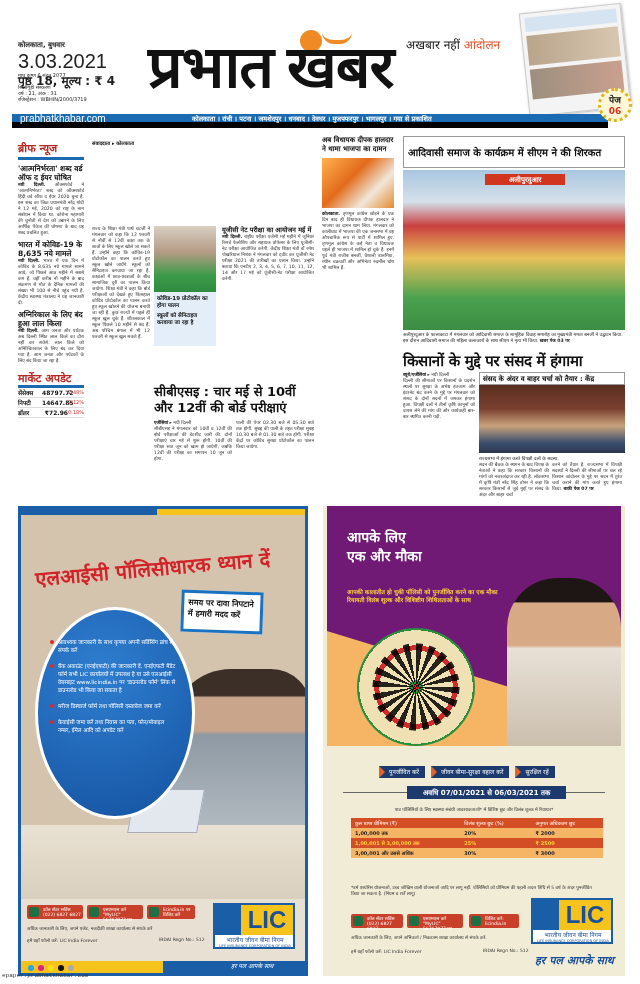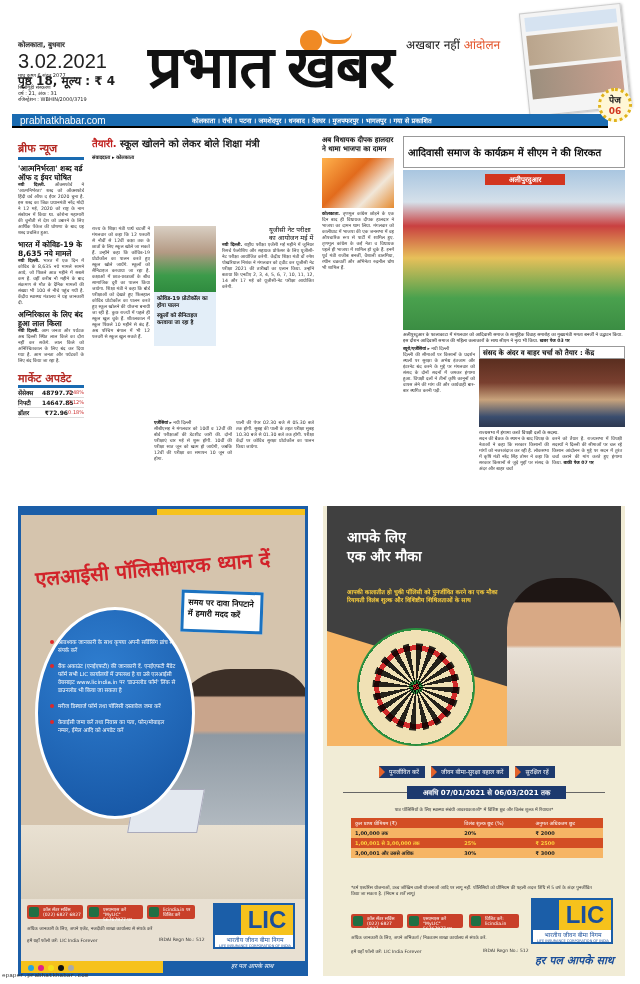--- a/index.html
+++ b/index.html
@@ -16,21 +16,21 @@
   .logo-sun { position: absolute; left: 300px; top: 30px; width: 22px; height: 22px; background: #f08a24; border-radius: 50%; }
   .logo-bird { position: absolute; left: 322px; top: 32px; width: 30px; height: 12px; border-bottom: 4px solid #f08a24; border-radius: 0 0 20px 20px; }
   .tagline { position: absolute; left: 406px; top: 36px; font-size: 12px; font-weight: normal; color: #222; }
   .tagline .hl { color: #e4572e; }
   .thumb { position: absolute; left: 524px; top: 8px; width: 102px; height: 104px; background: #f4f4f4; border: 1px solid #ccc; transform: rotate(-6deg); box-shadow: 1px 1px 3px rgba(0,0,0,.3); }
   .thumb .t1 { height: 14px; background: #d6e3f1; margin: 4px; }
   .thumb .t2 { height: 30px; margin: 4px; background: linear-gradient(90deg,#b9a48c,#d8c7b0); }
   .thumb .t3 { height: 30px; margin: 4px; background: linear-gradient(90deg,#9c8f7e,#caa08f); }
   .page-badge { position: absolute; left: 598px; top: 88px; width: 34px; height: 34px; background: #fff7d6; border: 3px dotted #e0b21b; border-radius: 50%; text-align: center; font-size: 9px; font-weight: bold; line-height: 11px; padding-top: 4px; z-index: 3; }
   .page-badge .num { color: #d2351f; }
-  .navbar { position: absolute; left: 12px; top: 114px; width: 596px; height: 14px; background: #1a6bb1; border-bottom: 2px solid #000000; display: flex; align-items: center; }
+  .navbar { position: absolute; left: 12px; top: 114px; width: 596px; height: 14px; background: #1a6bb1; border-bottom: 6px solid #000000; display: flex; align-items: center; }
   .navbar .site { color: #fff; font-family: "Liberation Sans", sans-serif; font-size: 10px; padding-left: 8px; width: 160px; }
   .navbar .cities { color: #fff; font-size: 6.5px; font-weight: bold; padding-left: 20px; }
 
   
   .col-left { position: absolute; left: 18px; top: 140px; width: 66px; height: 360px; }
   .col-main { position: absolute; left: 92px; top: 136px; width: 222px; height: 366px; }
   .col-mid { position: absolute; left: 322px; top: 136px; width: 72px; height: 366px; }
   .col-right { position: absolute; left: 403px; top: 136px; width: 222px; height: 366px; }
 
   .brief-title { font-size: 11px; font-weight: bold; color: #b42a24; border-bottom: 3px solid #1a6bb1; padding-bottom: 2px; }
@@ -47,21 +47,21 @@
   .kicker .red { color: #c0201e; }
   .main-head { font-size: 25px; font-weight: bold; line-height: 32px; margin-top: 4px; letter-spacing: -0.5px; }
   .byline { font-size: 5px; margin: 4px 0 2px; font-weight: bold; }
   .main-cols { display: flex; gap: 4px; }
   .main-cols .body-text { width: 64px; }
   .side-box { position: absolute; left: 62px; top: 90px; width: 160px; height: 120px; }
   .side-photo { position: absolute; left: 0; top: 0; width: 62px; height: 66px; background: linear-gradient(180deg,#d9cfc3 0%,#b49a84 40%,#3c9b4a 75%,#2f8b3f 100%); }
   .side-bullets { position: absolute; left: 0; top: 66px; width: 62px; height: 54px; background: #e3eef8; padding: 3px; font-size: 5.5px; font-weight: bold; line-height: 7px; }
   .side-bullets div { margin-bottom: 3px; }
   .side-story { position: absolute; left: 68px; top: 0; width: 92px; }
-  .side-story .h { font-size: 6.5px; font-weight: normal; line-height: 8px; margin-left: 47px; }
+  .side-story .h { font-size: 6.5px; font-weight: bold; line-height: 8px; }
   .cbse-head { position: absolute; left: 62px; top: 248px; width: 160px; font-size: 13px; font-weight: bold; line-height: 16px; }
   .cbse-body { position: absolute; left: 62px; top: 284px; width: 160px; display: flex; gap: 4px; }
   .cbse-body .body-text { width: 78px; }
 
   .mid-head { font-size: 7px; font-weight: bold; line-height: 9px; }
   .mid-photo { margin-top: 4px; width: 72px; height: 50px; background: linear-gradient(135deg,#ffb24d 0%,#e26b1c 40%,#f1e7d9 70%,#e58a2f 100%); }
 
   .adivasi-head { font-size: 10px; font-weight: bold; border: 1px solid #999; padding: 8px 4px; white-space: nowrap; }
   .adivasi-photo { position: relative; margin-top: 2px; width: 222px; height: 160px; background: linear-gradient(180deg,#a9c6e0 0%,#d5e0ea 20%,#c94040 35%,#e7c05a 55%,#4aa14e 80%,#3b8d43 100%); }
   .adivasi-photo .loc { position: absolute; left: 82px; top: 4px; background: #d2351f; color: #fff; font-size: 7px; padding: 1px 24px; font-weight: bold; }
@@ -92,21 +92,21 @@
   .foot-line { position: absolute; font-size: 4.5px; color: #333; }
   .lic-logo { position: absolute; width: 82px; height: 46px; background: #fff; border: 2px solid #1b5ea8; }
   .lic-logo .emb { position: absolute; left: 0; top: 0; width: 26px; height: 30px; background: #1b5ea8; }
   .lic-logo .txt { position: absolute; left: 26px; top: 0; width: 52px; height: 30px; background: #f6c21c; color: #1b4f9a; font-family: "Liberation Sans", sans-serif; font-weight: bold; font-size: 24px; text-align: center; line-height: 30px; }
   .lic-logo .sub { position: absolute; left: 2px; top: 31px; width: 76px; font-size: 6px; color: #1b4f9a; line-height: 7px; text-align: center; }
   .lic-logo .sub2 { font-size: 3.5px; }
   .ad-lic1 .bottombar { position: absolute; left: 0; bottom: 0; width: 100%; height: 12px; background: linear-gradient(90deg,#f6c21c 50%,#1b5ea8 50%); }
   .ad-lic1 .bottombar span { position: absolute; left: 210px; top: 1px; color: #fff; font-size: 6px; font-style: italic; }
 
   .ad-lic2 { position: absolute; left: 323px; top: 506px; width: 302px; height: 470px; background: #f1ecd6; overflow: hidden; }
-  .ad-lic2 .hero { position: absolute; left: 4px; top: 0; width: 294px; height: 240px; background: #404040; overflow: hidden; }
+  .ad-lic2 .hero { position: absolute; left: 4px; top: 0; width: 294px; height: 240px; background: #701a75; overflow: hidden; }
   .ad-lic2 .hero .wedge { position: absolute; left: 0; top: 110px; width: 220px; height: 150px; background: #f6b565; clip-path: polygon(0 10%,100% 55%,100% 100%,0 100%); }
   .ad-lic2 .head { position: absolute; left: 20px; top: 22px; color: #fff; font-size: 14px; font-weight: bold; line-height: 19px; }
   .ad-lic2 .subhead { position: absolute; left: 20px; top: 82px; color: #ffd23d; font-size: 6px; line-height: 8px; font-weight: bold; }
   .dartboard { position: absolute; left: 30px; top: 122px; width: 118px; height: 118px; border-radius: 50%; background: radial-gradient(circle,#d02a2a 0 4%,#2a8f3f 4% 8%,#f0e1b5 8% 44%,#d02a2a 44% 50%,#f0e1b5 50% 68%,#2a8f3f 68% 74%,#111 74% 100%); }
   .dartboard .rim { position: absolute; inset: 0; border-radius: 50%; background: repeating-conic-gradient(rgba(0,0,0,.85) 0 9deg,transparent 9deg 18deg); clip-path: circle(37% at 50% 50%); }
   .ad-lic2 .man { position: absolute; left: 180px; top: 72px; width: 114px; height: 168px; background: linear-gradient(180deg,#1e1614 0%,#1e1614 14%,#d8a985 15%,#d8a985 40%,#e8e0d6 42%,#cbbfae 100%); border-radius: 50px 50px 0 0; }
   .ribbons { position: absolute; left: 56px; top: 260px; display: flex; gap: 6px; }
   .ribbon { background: #1d3a6e; color: #fff; font-size: 6px; padding: 2px 6px 2px 10px; position: relative; }
   .ribbon::before { content: ""; position: absolute; left: 0; top: 0; border-left: 6px solid #e3622a; border-top: 6px solid transparent; border-bottom: 6px solid transparent; }
   .period { position: absolute; left: 84px; top: 280px; background: #1d3a6e; color: #fff; font-size: 7px; font-weight: bold; padding: 2px 16px; }
@@ -122,21 +122,21 @@
   .footer-url { position: absolute; left: 2px; top: 972px; font-family: "Liberation Mono", monospace; font-size: 6px; color: #333; }
   .reg-marks { position: absolute; left: 28px; top: 965px; display: flex; gap: 4px; }
   .reg-marks span { width: 6px; height: 6px; border-radius: 50%; display: inline-block; }
 </style>
 </head>
 <body>
 
 <div class="masthead">
   <div class="meta">
     <div class="city">कोलकाता, बुधवार</div>
-    <div class="date">3.02.2021</div>
+    <div class="date">3.03.2021</div>
     <div>माघ कृष्ण 6 संवत 2077</div>
     <div class="price">पृष्ठ 18, मूल्य : ₹ 4</div>
     <div>सिलीगुड़ी संस्करण</div>
     <div>वर्ष : 21, अंक : 31</div>
     <div>रजिस्ट्रेशन : WBHIN/2000/3719</div>
   </div>
   <div class="logo-sun"></div>
   <div class="logo-bird"></div>
   <div class="logo">प्रभात खबर</div>
   <div class="tagline">
@@ -186,24 +186,20 @@
     <span class="c">2.12%</span>
   </div>
   <div class="market-row">
     <span class="n">डॉलर</span>
     <span class="v">₹72.96</span>
     <span class="c">0.18%</span>
   </div>
 </div>
 
 <div class="col-main">
-  <div class="kicker">
-    <span class="red">तैयारी.</span>
-    <span>स्कूल खोलने को लेकर बोले शिक्षा मंत्री</span>
-  </div>
   <div class="byline">
     <span>संवाददाता</span> ▸
     <span>कोलकाता</span>
   </div>
   <div class="main-cols" style="position:absolute; left:0; top:90px;">
     <div class="body-text" style="width:58px">
       <span>राज्य के शिक्षा मंत्री पार्थ चटर्जी ने मंगलवार को कहा कि 12 फरवरी से नौवीं से 12वीं कक्षा तक के छात्रों के लिए स्कूल खोले जा सकते हैं. उन्होंने कहा कि कोविड-19 प्रोटोकॉल का पालन करते हुए स्कूल खोले जायेंगे. स्कूलों को सैनिटाइज करवाया जा रहा है. कक्षाओं में छात्र-छात्राओं के बीच सामाजिक दूरी का पालन किया जायेगा.</span>
       <span>शिक्षा मंत्री ने कहा कि बोर्ड परीक्षाओं को देखते हुए फिलहाल कोविड प्रोटोकॉल का पालन करते हुए स्कूल खोलने की योजना बनायी जा रही है. कुछ राज्यों में पहले ही स्कूल खुल चुके हैं. शीतलकाल में स्कूल पिछले 10 महीने से बंद हैं. अब पश्चिम बंगाल में भी 12 फरवरी से स्कूल खुल सकते हैं.</span>
     </div>
   </div>
@@ -213,20 +209,21 @@
     <div class="side-bullets">
       <div>कोविड-19 प्रोटोकॉल का होगा पालन</div>
       <div>स्कूलों को सैनिटाइज करवाया जा रहा है</div>
     </div>
     <div class="side-story">
       <div class="h">यूजीसी नेट परीक्षा का आयोजन मई में</div>
       <div class="body-text"><b>नयी दिल्ली.</b> <span>राष्ट्रीय परीक्षा एजेंसी मई महीने में जूनियर रिसर्च फेलोशिप और सहायक प्रोफेसर के लिए यूजीसी-नेट परीक्षा आयोजित करेगी. केंद्रीय शिक्षा मंत्री डॉ रमेश पोखरियाल निशंक ने मंगलवार को ट्वीट कर यूजीसी नेट परीक्षा 2021 की तारीखों का एलान किया. उन्होंने बताया कि एनटीए 2, 3, 4, 5, 6, 7, 10, 11, 12, 14 और 17 मई को यूजीसी-नेट परीक्षा आयोजित करेगी.</span></div>
     </div>
   </div>
 
+  <div class="cbse-head">सीबीएसइ : चार मई से 10वीं और 12वीं की बोर्ड परीक्षाएं</div>
   <div class="cbse-body">
     <div class="body-text">
       <b>एजेंसियां</b> ▸ <span>नयी दिल्ली</span><br>
       <span>सीबीएसइ ने मंगलवार को 10वीं व 12वीं की बोर्ड परीक्षाओं की डेटशीट जारी की. दोनों परीक्षाएं चार मई से शुरू होंगी. 10वीं की परीक्षा सात जून को खत्म हो जायेगी, जबकि 12वीं की परीक्षा का समापन 10 जून को होगा.</span>
     </div>
     <div class="body-text">
       <span>पाली की पेपर 02.30 बजे से 05.30 बजे तक होगी. सुबह की पाली के तहत परीक्षा सुबह 10.30 बजे से 01.30 बजे तक होगी. परीक्षा केंद्रों पर कोविड सुरक्षा प्रोटोकॉल का पालन किया जायेगा.</span>
     </div>
   </div>
 </div>
@@ -240,20 +237,21 @@
 <div class="col-right">
   <div class="adivasi-head">आदिवासी समाज के कार्यक्रम में सीएम ने की शिरकत</div>
   <div class="adivasi-photo">
     <span class="loc">अलीपुरदुआर</span>
   </div>
   <div class="caption">
     <span>अलीपुरदुआर के फालाकाटा में मंगलवार को आदिवासी समाज के सामूहिक विवाह समारोह का मुख्यमंत्री ममता बनर्जी ने उद्घाटन किया. इस दौरान आदिवासी समाज की महिला कलाकारों के साथ सीएम ने नृत्य भी किया.</span>
     <b>खबर पेज 03 पर</b>
   </div>
 
+  <div class="kisan-head">किसानों के मुद्दे पर संसद में हंगामा</div>
   <div class="kisan-wrap">
     <div class="kisan-text body-text">
       <b>ब्यूरो/एजेंसियां</b> ▸ <span>नयी दिल्ली</span><br>
       <span>दिल्ली की सीमाओं पर किसानों के प्रदर्शन स्थलों पर सुरक्षा के अभेद्य इंतजाम और इंटरनेट बंद करने के मुद्दे पर मंगलवार को संसद के दोनों सदनों में जमकर हंगामा हुआ. विपक्षी दलों ने तीनों कृषि कानूनों को वापस लेने की मांग की और कार्यवाही बार-बार स्थगित करनी पड़ी.</span>
     </div>
     <div class="kisan-sub">संसद के अंदर व बाहर चर्चा को तैयार : केंद्र</div>
     <div class="kisan-photo"></div>
     <div class="kisan-photo-cap caption">राज्यसभा में हंगामा करते विपक्षी दलों के सदस्य.</div>
     <div class="kisan-cols">
       <div class="body-text">सदन की बैठक के स्थगन के बाद विपक्ष के नेताओं ने कहा कि सरकार किसानों की मांगों को नजरअंदाज कर रही है. लोकसभा में कृषि मंत्री नरेंद्र सिंह तोमर ने कहा कि सरकार किसानों से जुड़े मुद्दों पर संसद के अंदर और बाहर चर्चा</div>

